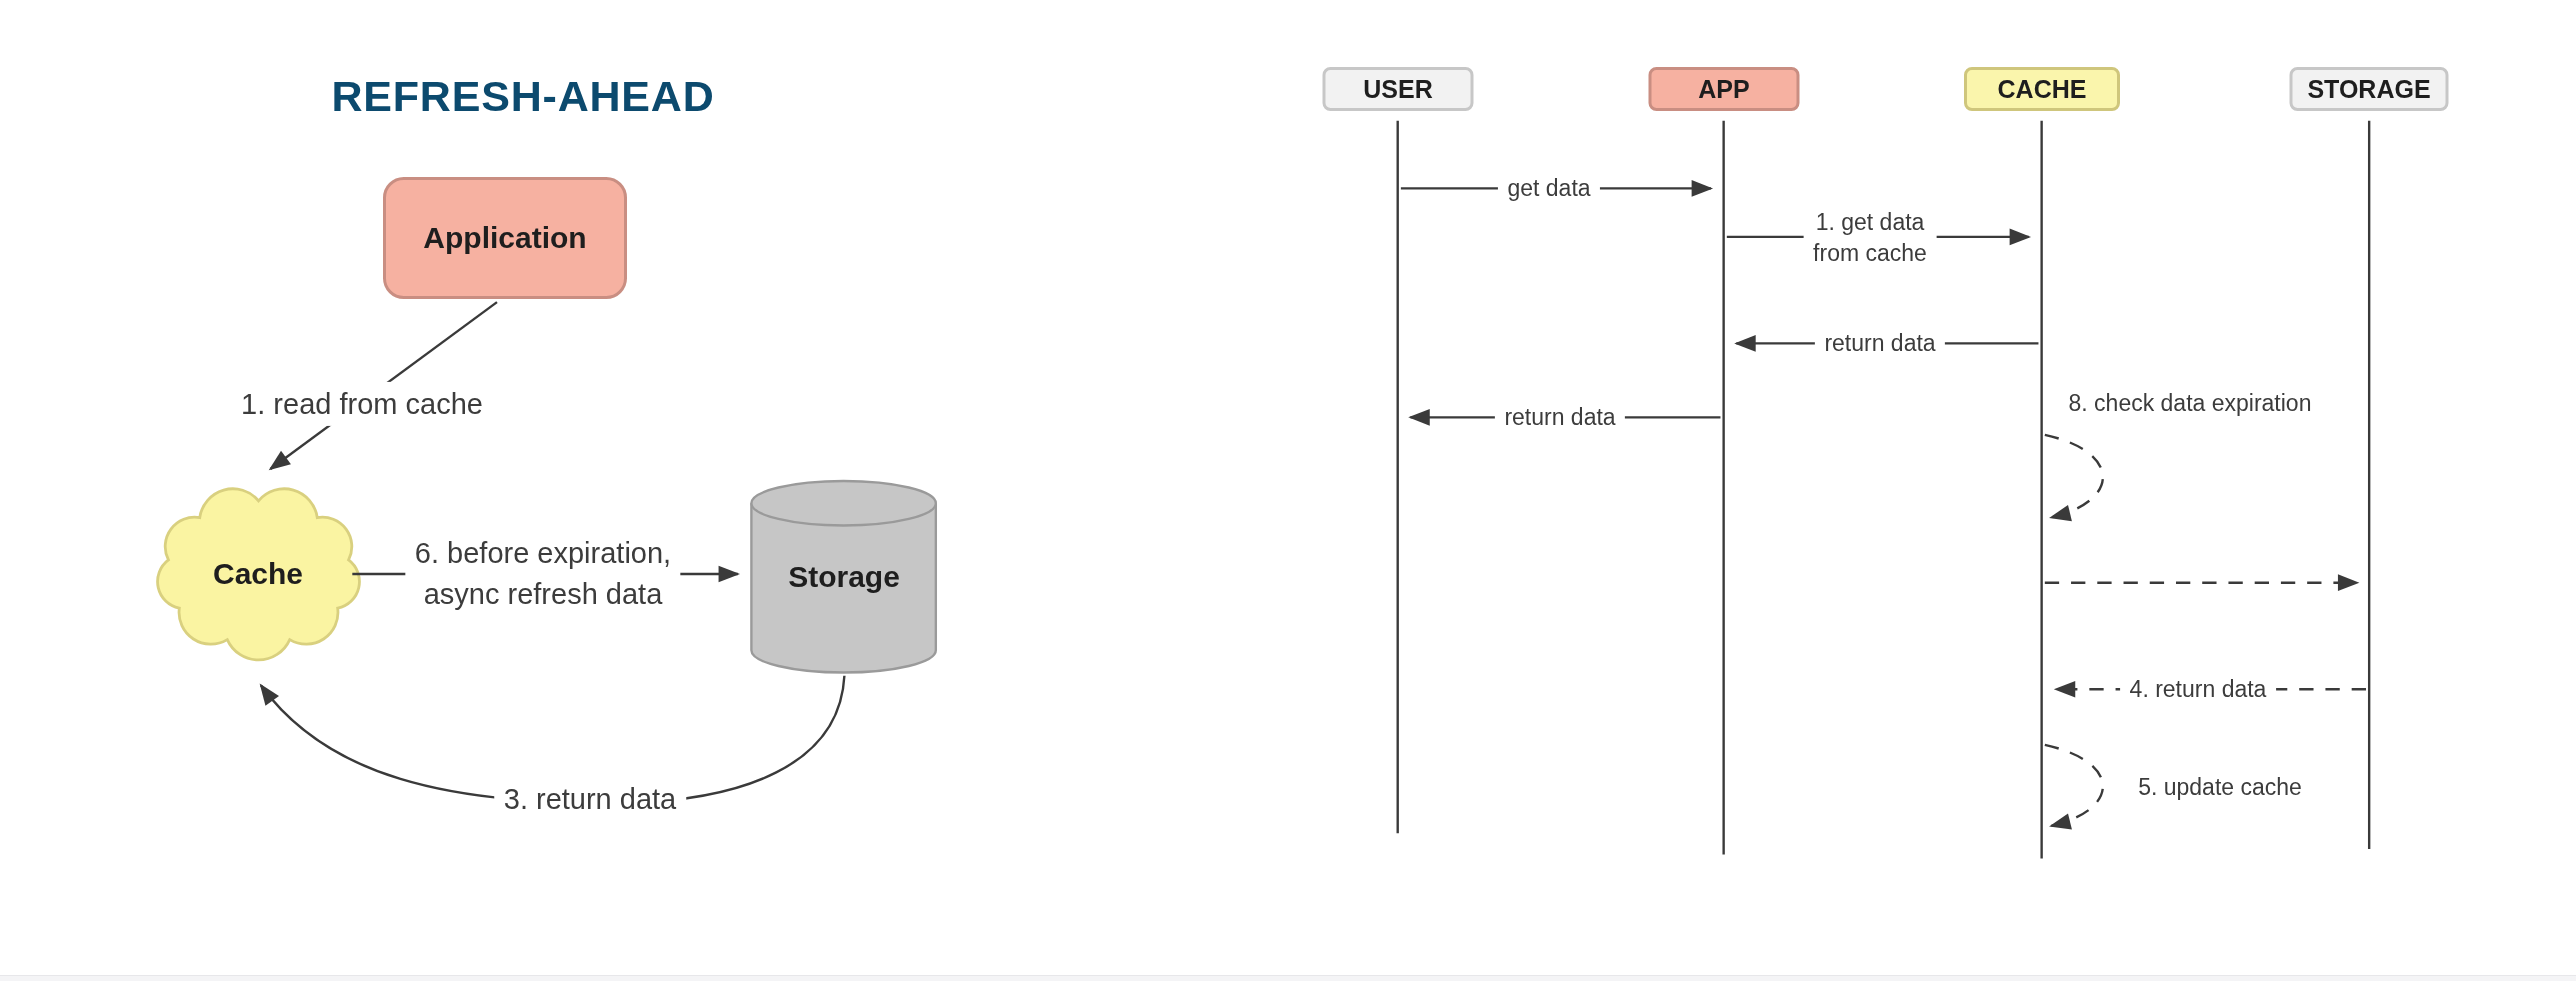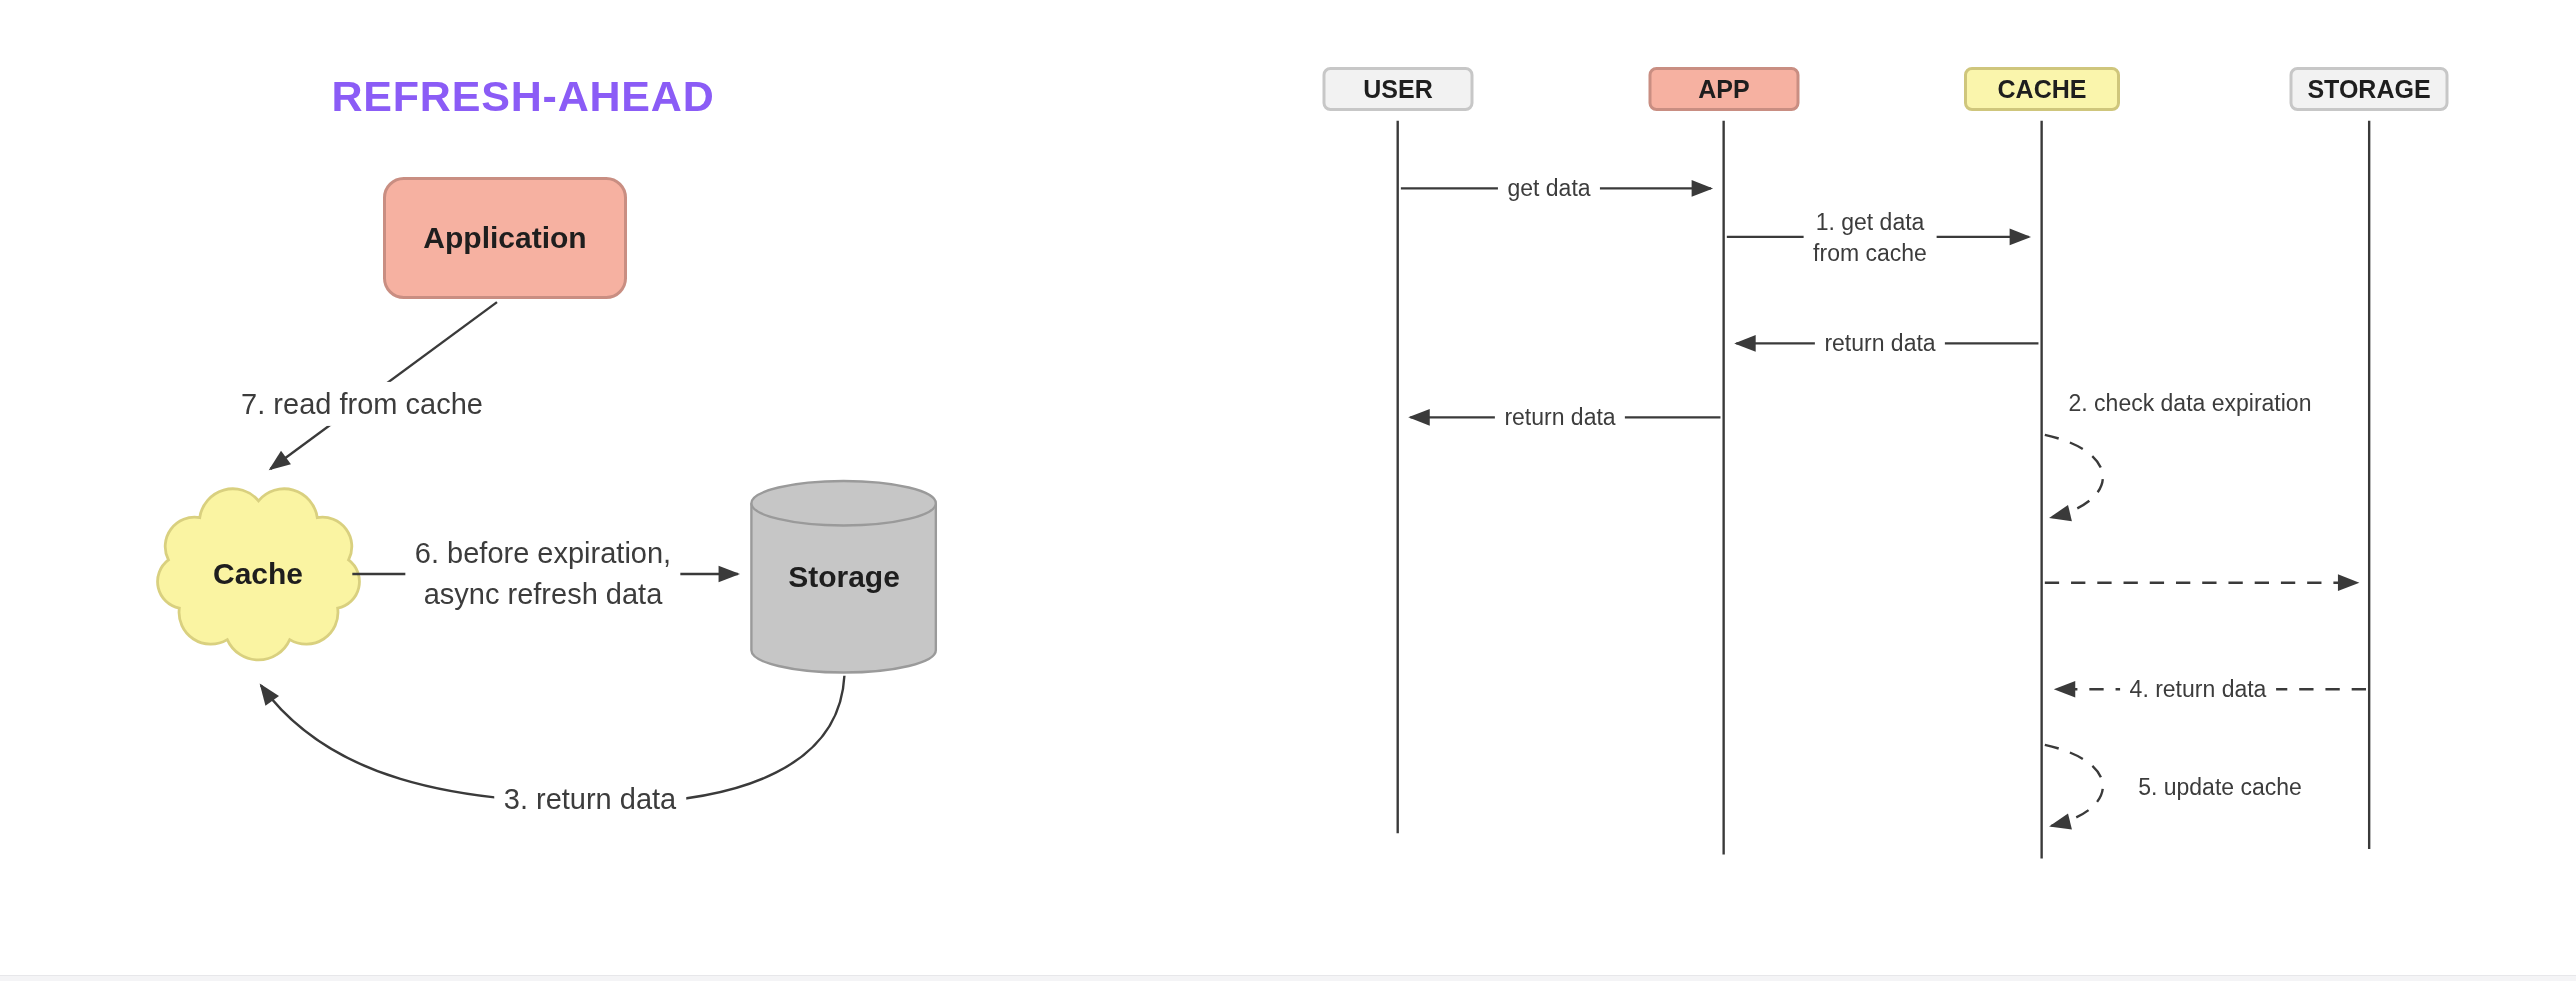--- a/index.html
+++ b/index.html
@@ -19,21 +19,21 @@
   .stage{position:relative;width:2576px;height:981px;}
   svg.layer{position:absolute;left:0;top:0;}
   .stroke{stroke:var(--line);fill:none;}
   .w3{stroke-width:3px;}
   .dashed{stroke-dasharray:18 15;}
   .cloud{fill:var(--yellow-fill);stroke:var(--yellow-border);stroke-width:3.5px;}
   .cyl{fill:var(--gray-fill);stroke:var(--gray-border);stroke-width:3px;}
   .arrowhead{fill:var(--line);}
 
   .abs{position:absolute;transform:translate(-50%,-50%);text-align:center;white-space:nowrap;}
-  .title{font-size:43px;font-weight:bold;color:#8b5cf6;letter-spacing:0.8px;}
+  .title{font-size:43px;font-weight:bold;color:#0c4a6e;letter-spacing:0.8px;}
   .node-label{font-size:30px;font-weight:bold;color:var(--dark-text);}
   .flow-label{font-size:29px;line-height:41px;color:var(--text);}
   .msg-label{font-size:23px;line-height:31px;color:var(--text);}
   .bg{background:#ffffff;padding:1.6px 9.5px;}
   .flow-label span,.msg-label span{display:block;}
 
   .app-node{
     position:absolute;left:383px;top:177px;width:244px;height:122px;
     box-sizing:border-box;border:3.2px solid var(--salmon-border);border-radius:20.7px;
     background:var(--salmon-fill);display:flex;align-items:center;justify-content:center;
@@ -105,21 +105,21 @@
     <path d="M 2572 937 C 2668 958 2668 1018 2580 1039" class="stroke w3 dashed" marker-end="url(#arrow)"></path>
   </svg>
 
   <div class="abs title" style="left:523px;top:96px;">REFRESH-AHEAD</div>
 
   <div class="app-node">
     <span class="node-label">Application</span>
   </div>
 
   <div class="abs flow-label bg" style="left:362px;top:404px;">
-    <span>7. read from cache</span>
+    <span>1. read from cache</span>
   </div>
 
   <div class="abs node-label" style="left:258px;top:574px;">Cache</div>
 
   <div class="abs flow-label bg" style="left:543px;top:574px;">
     <span>6. before expiration,</span>
     <span>async refresh data</span>
   </div>
 
   <div class="abs node-label" style="left:844px;top:577px;">Storage</div>
@@ -152,21 +152,21 @@
 
   <div class="abs msg-label bg" style="left:1880px;top:343px;">
     <span>return data</span>
   </div>
 
   <div class="abs msg-label bg" style="left:1560px;top:417px;">
     <span>return data</span>
   </div>
 
   <div class="abs msg-label" style="left:2190px;top:403px;">
-    <span>2. check data expiration</span>
+    <span>8. check data expiration</span>
   </div>
 
 
   <div class="abs msg-label bg" style="left:2198px;top:689px;">
     <span>4. return data</span>
   </div>
 
   <div class="abs msg-label" style="left:2220px;top:787px;">
     <span>5. update cache</span>
   </div>

